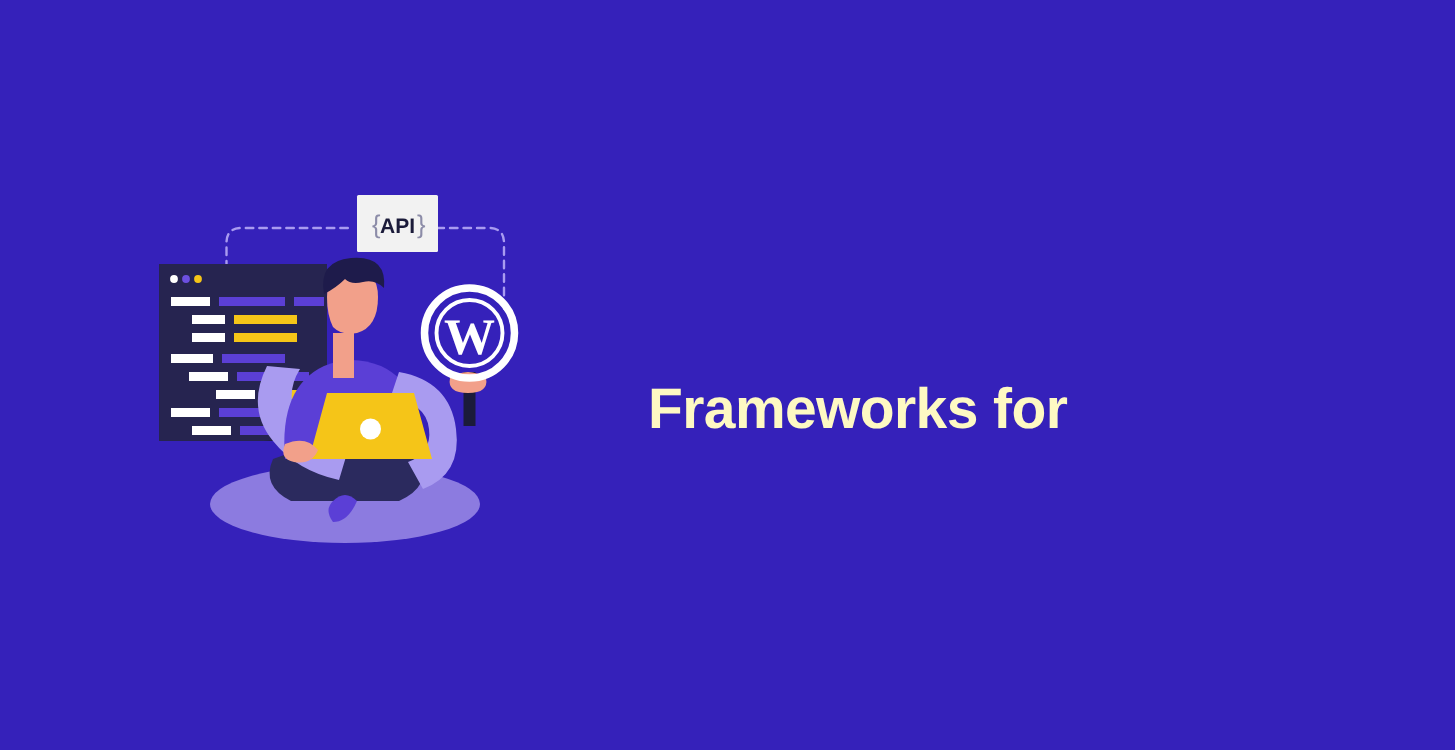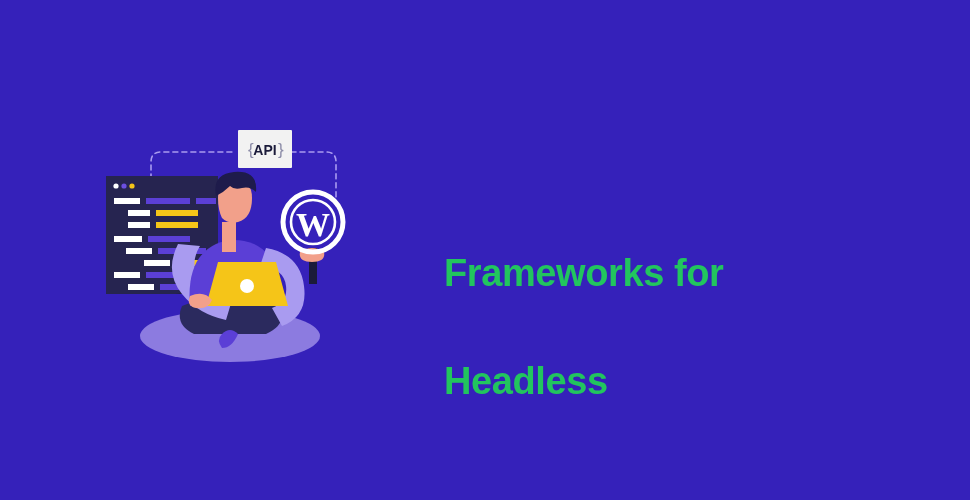--- a/index.html
+++ b/index.html
@@ -28,24 +28,24 @@
     width: 290px;
     height: 260px;
   }
   .illustration svg {
     display: block;
     width: 100%;
     height: 100%;
   }
   .headline {
     position: absolute;
-    left: 444px;
+    left: 432px;
     top: 192px;
     width: 420px;
-    color: #22c55e;
+    color: #fef9c3;
     font-family: "Liberation Sans", sans-serif;
     font-size: 38px;
     font-weight: bold;
     line-height: 54px;
     letter-spacing: -0.4px;
     white-space: pre-line;
   }
   .headline-line {
     display: block;
   }
@@ -133,16 +133,15 @@
 
       <path d="M 116 196 l 12 -44 l 58 0 l 12 44 Z" fill="#F5C518"></path>
       <circle cx="157" cy="176" r="7" fill="#FFFFFF"></circle>
 
       <path d="M 100 186 q 14 -6 22 4 q -4 10 -16 8 q -10 -2 -6 -12 Z" fill="#F2A08A"></path>
     </svg>
   </div>
 
   <div class="headline">
     <span class="headline-line">Frameworks for</span>
-    <span class="headline-line">Headless</span>
   </div>
 
 </div>
 
 </body></html>

